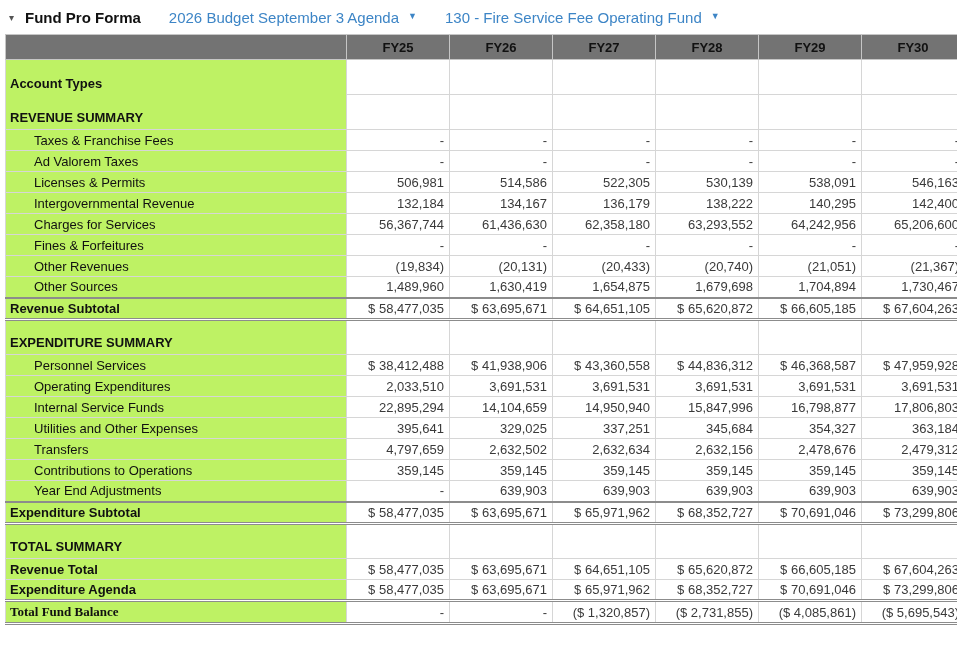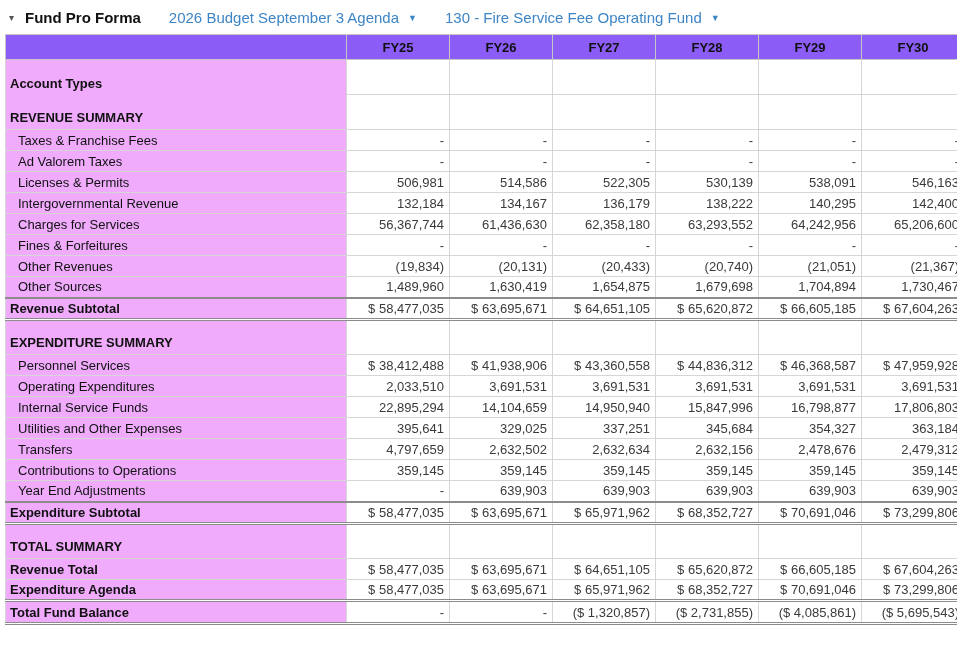--- a/index.html
+++ b/index.html
@@ -12,64 +12,64 @@
   .topbar{
     display:flex;align-items:center;height:34px;padding-left:9px;
   }
   .collapse-caret{
     font-size:10px;color:#555;width:16px;cursor:pointer;flex:0 0 auto;
   }
   .page-title{
     font-size:15px;font-weight:bold;color:#111;white-space:nowrap;
   }
   .dd{
-    display:flex;align-items:center;margin-left:28px;cursor:pointer;white-space:nowrap;
+    display:flex;align-items:flex-start;margin-left:28px;cursor:pointer;white-space:nowrap;
   }
   .dd .dd-label{font-size:15px;color:#3d85c6;}
   .dd .dd-caret{font-size:9px;color:#3d85c6;margin-left:9px;padding-top:2px;}
   
   table.proforma{
     border-collapse:collapse;table-layout:fixed;margin-left:5px;width:950px;
     font-size:13px;
   }
   .proforma th{
-    background:#8b5cf6;border:1px solid #c6c6c6;height:24px;
+    background:#737373;border:1px solid #c6c6c6;height:24px;
     font-size:13px;font-weight:bold;color:#111;text-align:center;width:102px;
     padding:0;
   }
   .proforma th.corner{width:340px;}
   .proforma td{
     border:1px solid #d6d6d6;padding:0;overflow:hidden;white-space:nowrap;
   }
   .proforma td.lbl{
-    background:#f0abfc;text-align:left;color:#111;padding-left:4px;
+    background:#bef264;text-align:left;color:#111;padding-left:4px;
   }
   .proforma td.val{
     background:#ffffff;text-align:right;color:#3a3a3a;padding-right:5px;
   }
   
   tr.r-section{height:35px;}
   tr.r-section td.lbl{
     font-weight:bold;vertical-align:bottom;padding-bottom:4px;
     border-top:none;border-bottom:none;
   }
   tr.r-detail{height:21px;}
-  tr.r-detail td.lbl{padding-left:12px;}
+  tr.r-detail td.lbl{padding-left:28px;}
   tr.r-subtotal{height:22px;}
   tr.r-subtotal td{
     border-top:2px solid #8c8c8c;border-bottom:3px double #8c8c8c;
   }
   tr.r-subtotal td.lbl{font-weight:bold;}
   tr.r-total{height:21px;}
   tr.r-total td.lbl{font-weight:bold;}
   tr.r-grandtotal{height:23px;}
   tr.r-grandtotal td{
     border-top:3px double #8c8c8c;border-bottom:3px double #8c8c8c;
   }
-  tr.r-grandtotal td.lbl{font-weight:bold;}
+  tr.r-grandtotal td.lbl{font-weight:bold;font-family:Liberation Serif, serif;}
 </style>
 </head>
 <body>
 
 <div class="topbar">
   <span class="collapse-caret">▾</span>
   <span class="page-title">Fund Pro Forma</span>
   <span class="dd">
     <span class="dd-label">2026 Budget September 3 Agenda</span>
     <span class="dd-caret">▼</span>

